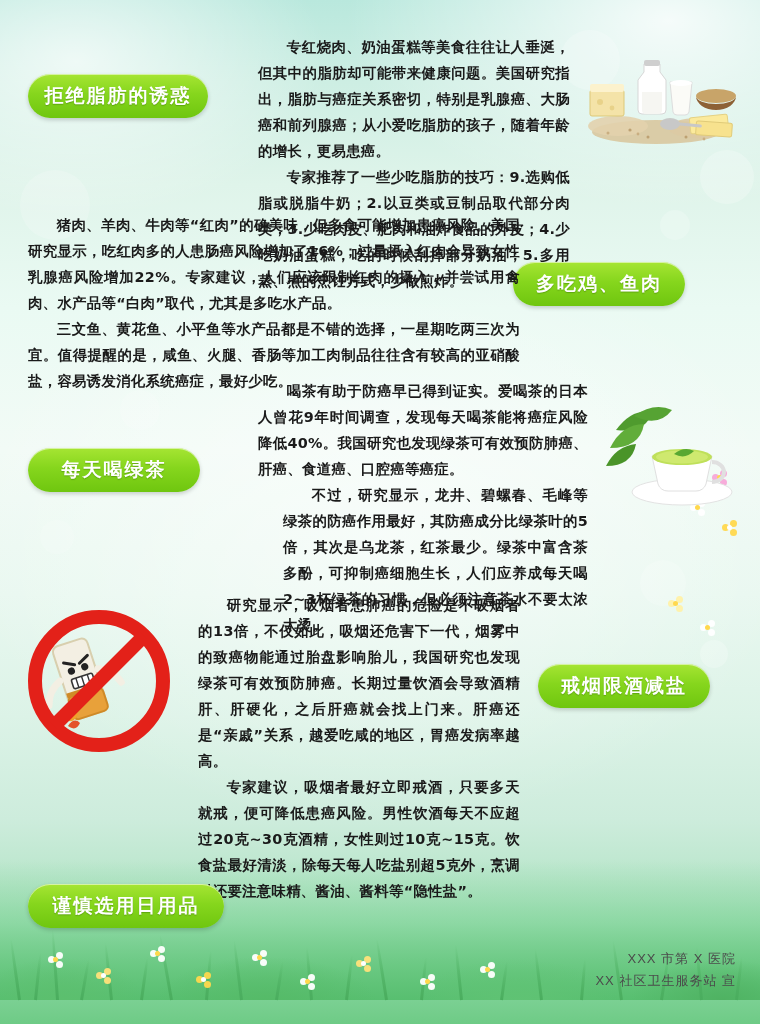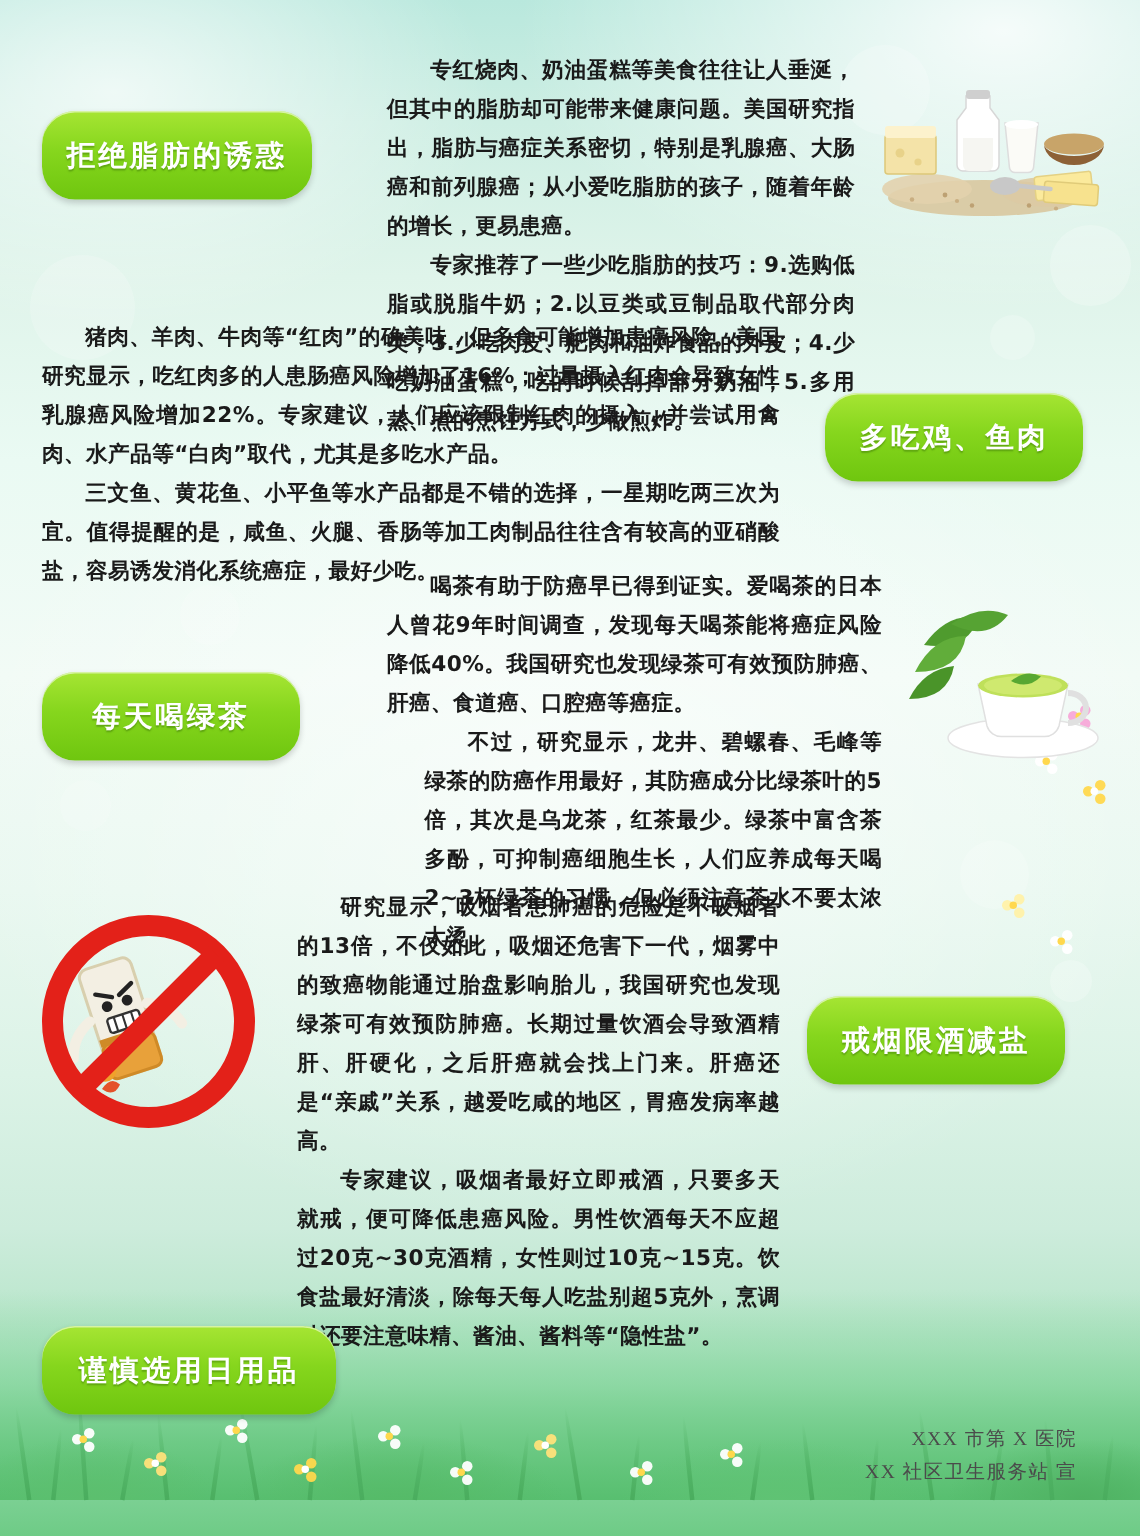--- a/index.html
+++ b/index.html
@@ -85,21 +85,21 @@
     height: 5px;
     border-radius: 50%;
     background: #ffd84d;
   }
   
   .pill {
     position: absolute;
     display: flex;
     align-items: center;
     justify-content: center;
-    height: 59px;
+    height: 44px;
     padding: 0 26px;
     border-radius: 22px;
     background: linear-gradient(180deg, #a6e533 0%, #86d61d 45%, #6fc60f 100%);
     box-shadow: 0 2px 4px rgba(0,0,0,0.18), inset 0 1px 0 rgba(255,255,255,0.55);
     color: #ffffff;
     font-size: 19px;
     font-weight: bold;
     letter-spacing: 2px;
     white-space: nowrap;
     text-shadow: 0 1px 1px rgba(70,130,10,0.55);
@@ -145,25 +145,25 @@
   .no-smoking {
     position: absolute;
     left: 18px;
     top: 600px;
     width: 162px;
     height: 162px;
   }
   
   .credit {
     position: absolute;
-    right: 42px;
+    right: 24px;
     color: #4b4b4b;
     font-size: 13px;
     letter-spacing: 1px;
-    font-family: Liberation Serif, serif;
+    font-family: Liberation Sans, sans-serif;
   }
   
   .wmbar {
     position: absolute;
     left: 0;
     bottom: 0;
     width: 760px;
     height: 36px;
     background: #ffffff;
     display: flex;
@@ -404,21 +404,21 @@
   </svg>
 
   <div class="pill left" style="top:74px;width:180px;padding:0;">
     <span>拒绝脂肪的诱惑</span>
   </div>
   <div class="para" style="left:258px;top:34px;width:312px;">
     <p>专红烧肉、奶油蛋糕等美食往往让人垂涎，但其中的脂肪却可能带来健康问题。美国研究指出，脂肪与癌症关系密切，特别是乳腺癌、大肠癌和前列腺癌；从小爱吃脂肪的孩子，随着年龄的增长，更易患癌。</p>
     <p>专家推荐了一些少吃脂肪的技巧：9.选购低脂或脱脂牛奶；2.以豆类或豆制品取代部分肉类；3.少吃肉皮、肥肉和油炸食品的外皮；4.少吃奶油蛋糕，吃的时候刮掉部分奶油；5.多用蒸、煮的烹饪方式，少做煎炸。</p>
   </div>
 
-  <div class="pill" style="left:550px;top:262px;width:172px;padding:0;text-align:center;">
+  <div class="pill" style="left:513px;top:262px;width:172px;padding:0;text-align:center;">
     <span>多吃鸡、鱼肉</span>
   </div>
   <div class="para" style="left:28px;top:212px;width:492px;">
     <p>猪肉、羊肉、牛肉等“红肉”的确美味，但多食可能增加患癌风险。美国研究显示，吃红肉多的人患肠癌风险增加了16%；过量摄入红肉会导致女性乳腺癌风险增加22%。专家建议，人们应该限制红肉的摄入，并尝试用禽肉、水产品等“白肉”取代，尤其是多吃水产品。</p>
     <p>三文鱼、黄花鱼、小平鱼等水产品都是不错的选择，一星期吃两三次为宜。值得提醒的是，咸鱼、火腿、香肠等加工肉制品往往含有较高的亚硝酸盐，容易诱发消化系统癌症，最好少吃。</p>
   </div>
 
   <div class="pill left" style="top:448px;width:172px;padding:0;justify-content:center;">
     <span>每天喝绿茶</span>
   </div>

